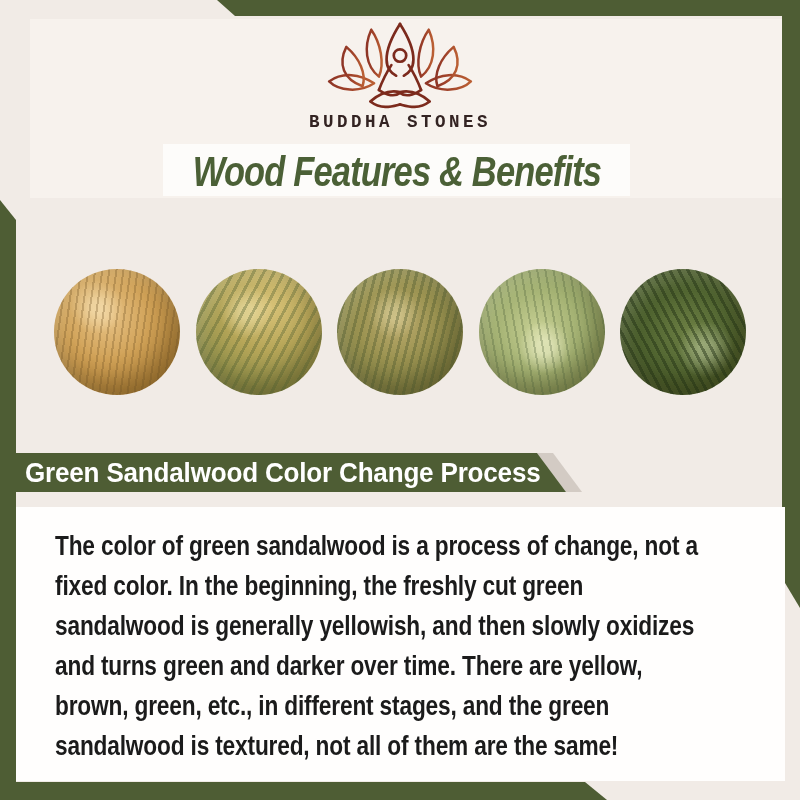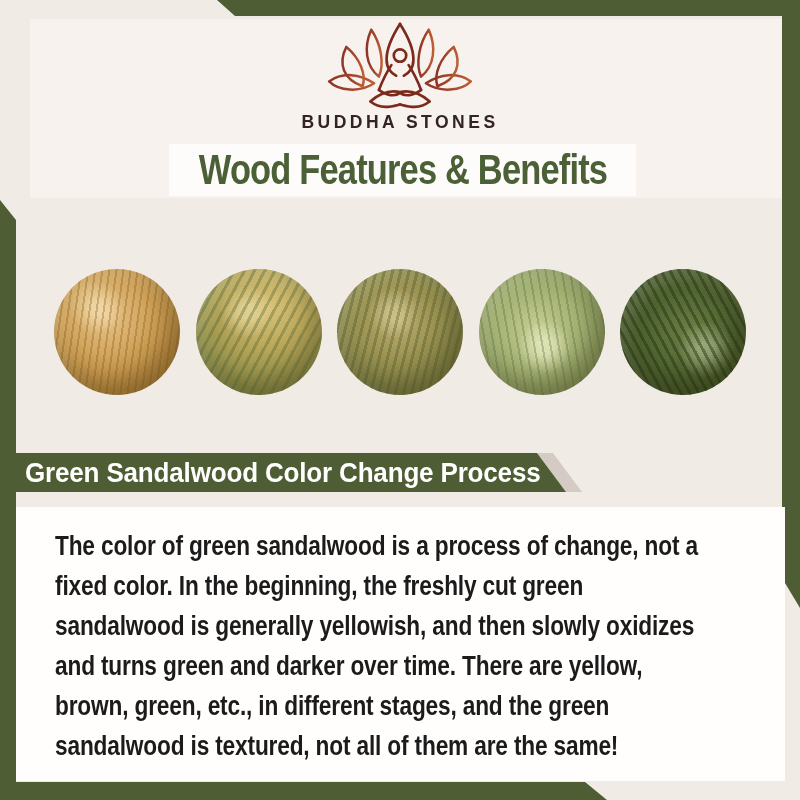--- a/index.html
+++ b/index.html
@@ -16,25 +16,25 @@
   .s-bottom{clip-path:polygon(0 782px,585px 782px,607px 800px,0 800px);}
   .s-ribbon{clip-path:polygon(0 453px,537px 453px,566px 492px,0 492px);}
   .s-ribbon-shadow{background:rgba(104,92,78,.22);
     clip-path:polygon(537px 453px,553px 453px,582px 492px,566px 492px);}
   
   .top-panel{position:absolute;left:30px;top:19px;width:752px;height:179px;
     background:var(--panel-cream,#f7f2ed);}
   
   .logo{position:absolute;left:320px;top:22px;width:160px;height:92px;}
   .brand-name{position:absolute;left:0;top:112px;width:800px;text-align:center;
-    font-family:Liberation Sans, sans-serif;font-size:17.5px;font-weight:600;
+    font-family:Liberation Mono, monospace;font-size:17.5px;font-weight:600;
     letter-spacing:3.5px;color:#332322;}
   
-  .title-band{position:absolute;left:169px;top:144px;width:467px;height:52px;
-    background:var(--title-band-white,#fdfcfa);display:flex;align-items:center;justify-content:center;}
+  .title-band{position:absolute;left:163px;top:144px;width:467px;height:52px;
+    background:var(--title-band-white,#fdfcfa);display:flex;align-items:flex-end;justify-content:center;font-style:italic;}
   .page-title{font-size:42px;font-weight:700;color:var(--title-green,#4b6036);
     white-space:nowrap;transform:scaleX(.82);letter-spacing:-1px;}
   
   .bead{position:absolute;top:269px;width:126px;height:126px;border-radius:50%;
     box-shadow:inset -9px -14px 22px rgba(40,30,5,.28), inset 6px 8px 16px rgba(255,255,235,.20);}
   .bead .grain{position:absolute;inset:0;border-radius:50%;opacity:.55;}
   .b1{left:54px;background:
       radial-gradient(circle at 34% 30%,rgba(255,240,200,.5) 0 5%,rgba(255,240,200,0) 22%),
       radial-gradient(circle at 42% 38%,var(--light) 0%,var(--base) 42%,var(--mid) 72%,var(--edge) 100%);}
   .b1 .grain{background:repeating-linear-gradient(98deg,rgba(0,0,0,0) 0 5px,var(--grain) 5px 7px);opacity:.30;}

